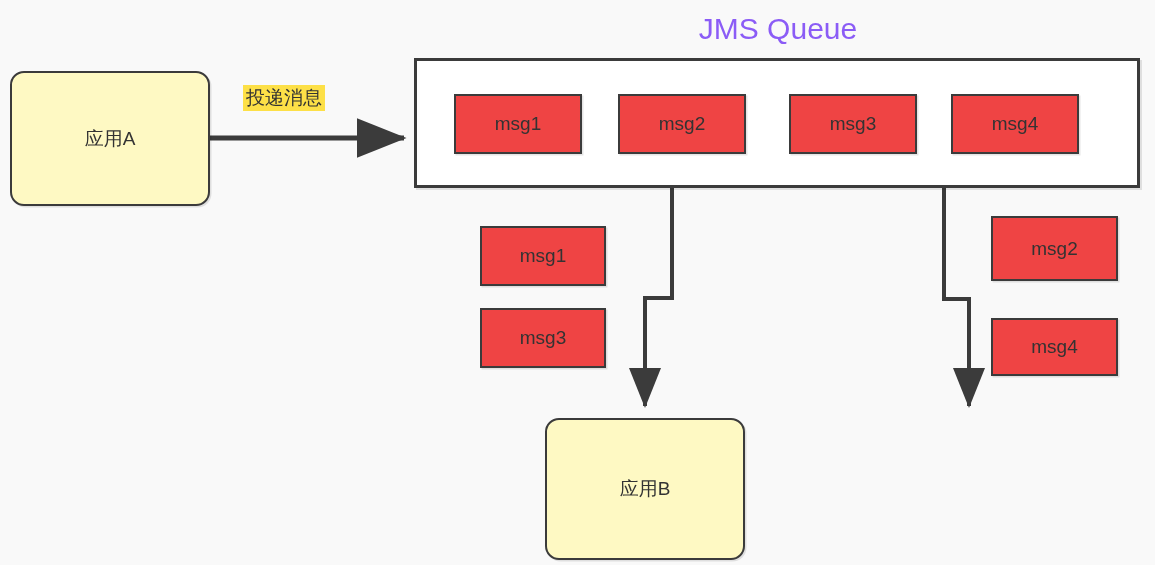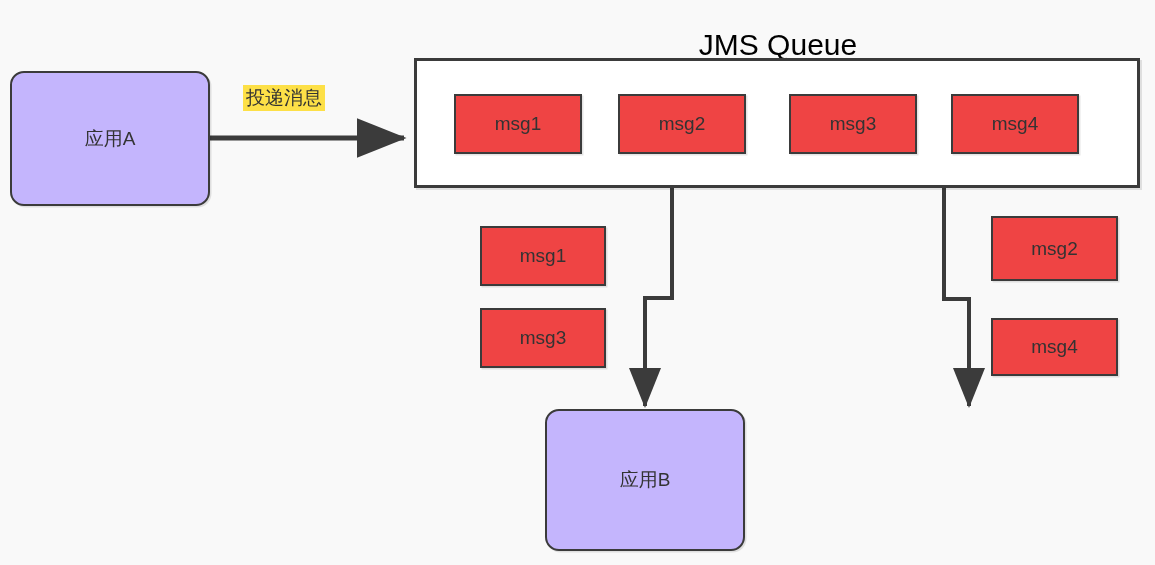--- a/index.html
+++ b/index.html
@@ -19,21 +19,21 @@
   #svg-layer {
     position: absolute;
     left: 0;
     top: 0;
     width: 1155px;
     height: 565px;
   }
   .node {
     position: absolute;
     box-sizing: border-box;
-    background: #c4b5fd;
+    background: #fef9c3;
     display: flex;
     align-items: center;
     justify-content: center;
     color: #333333;
     z-index: 2;
   }
   .app-box {
     border: 2.5px solid #3b3b3b;
     border-radius: 14px;
     font-size: 19px;
@@ -45,25 +45,24 @@
     box-shadow: 2px 2px 0 rgba(0,0,0,0.10);
   }
   .msg-box {
     border: 2.5px solid #3b3b3b;
     background: #ef4444;
     font-size: 19px;
     box-shadow: 1.5px 1.5px 0 rgba(0,0,0,0.10);
   }
   .diagram-title {
     position: absolute;
-    color: #000000;
+    color: #8b5cf6;
     font-size: 30px;
     white-space: nowrap;
     z-index: 2;
-    margin-top: 16px;
   }
   .edge-label {
     position: absolute;
     color: #333333;
     font-size: 19px;
     white-space: nowrap;
     background: #fde047;
     padding: 0 3px;
     z-index: 3;
   }
@@ -117,17 +116,17 @@
     <span>msg3</span>
   </div>
 
   <div class="node msg-box" style="left:991px; top:216px; width:127px; height:65px;">
     <span>msg2</span>
   </div>
   <div class="node msg-box" style="left:991px; top:318px; width:127px; height:58px;">
     <span>msg4</span>
   </div>
 
-  <div class="node app-box" style="left:545px; top:409px; width:200px; height:142px;">
+  <div class="node app-box" style="left:545px; top:418px; width:200px; height:142px;">
     <span>应用B</span>
   </div>
 
 </div>
 
 </body></html>

